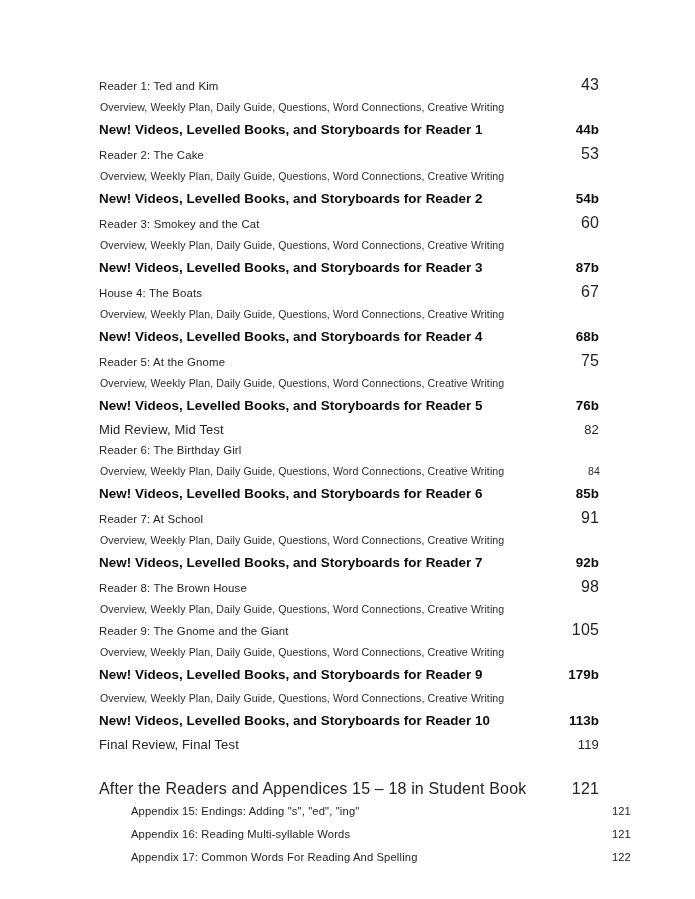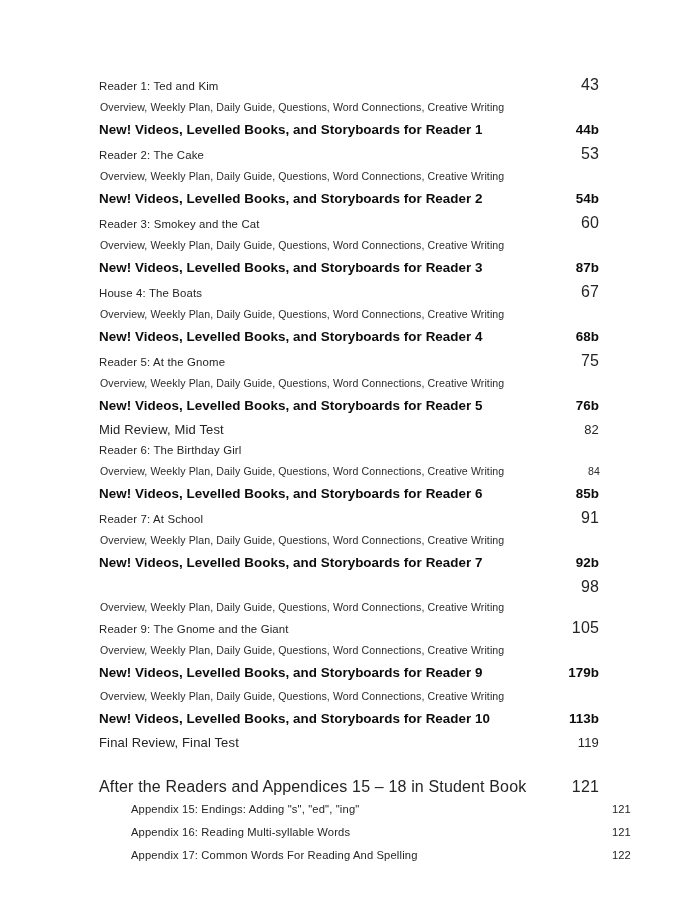--- a/index.html
+++ b/index.html
@@ -211,20 +211,21 @@
         <span class="label">Overview, Weekly Plan, Daily Guide, Questions, Word Connections, Creative Writing</span>
         <span class="filler"></span>
         <span class="page-num"></span>
       </div>
       <div class="row newmedia">
         <span class="label">New! Videos, Levelled Books, and Storyboards for Reader 7</span>
         <span class="filler"></span>
         <span class="page-num">92b</span>
       </div>
       <div class="row reader">
+        <span class="label">Reader 8:  The Brown House</span>
         <span class="filler"></span>
         <span class="page-num">98</span>
       </div>
       <div class="row sections">
         <span class="label">Overview, Weekly Plan, Daily Guide, Questions, Word Connections, Creative Writing</span>
         <span class="filler"></span>
         <span class="page-num"></span>
       </div>
       <div class="row reader">
         <span class="label">Reader 9:  The Gnome and the Giant</span>

